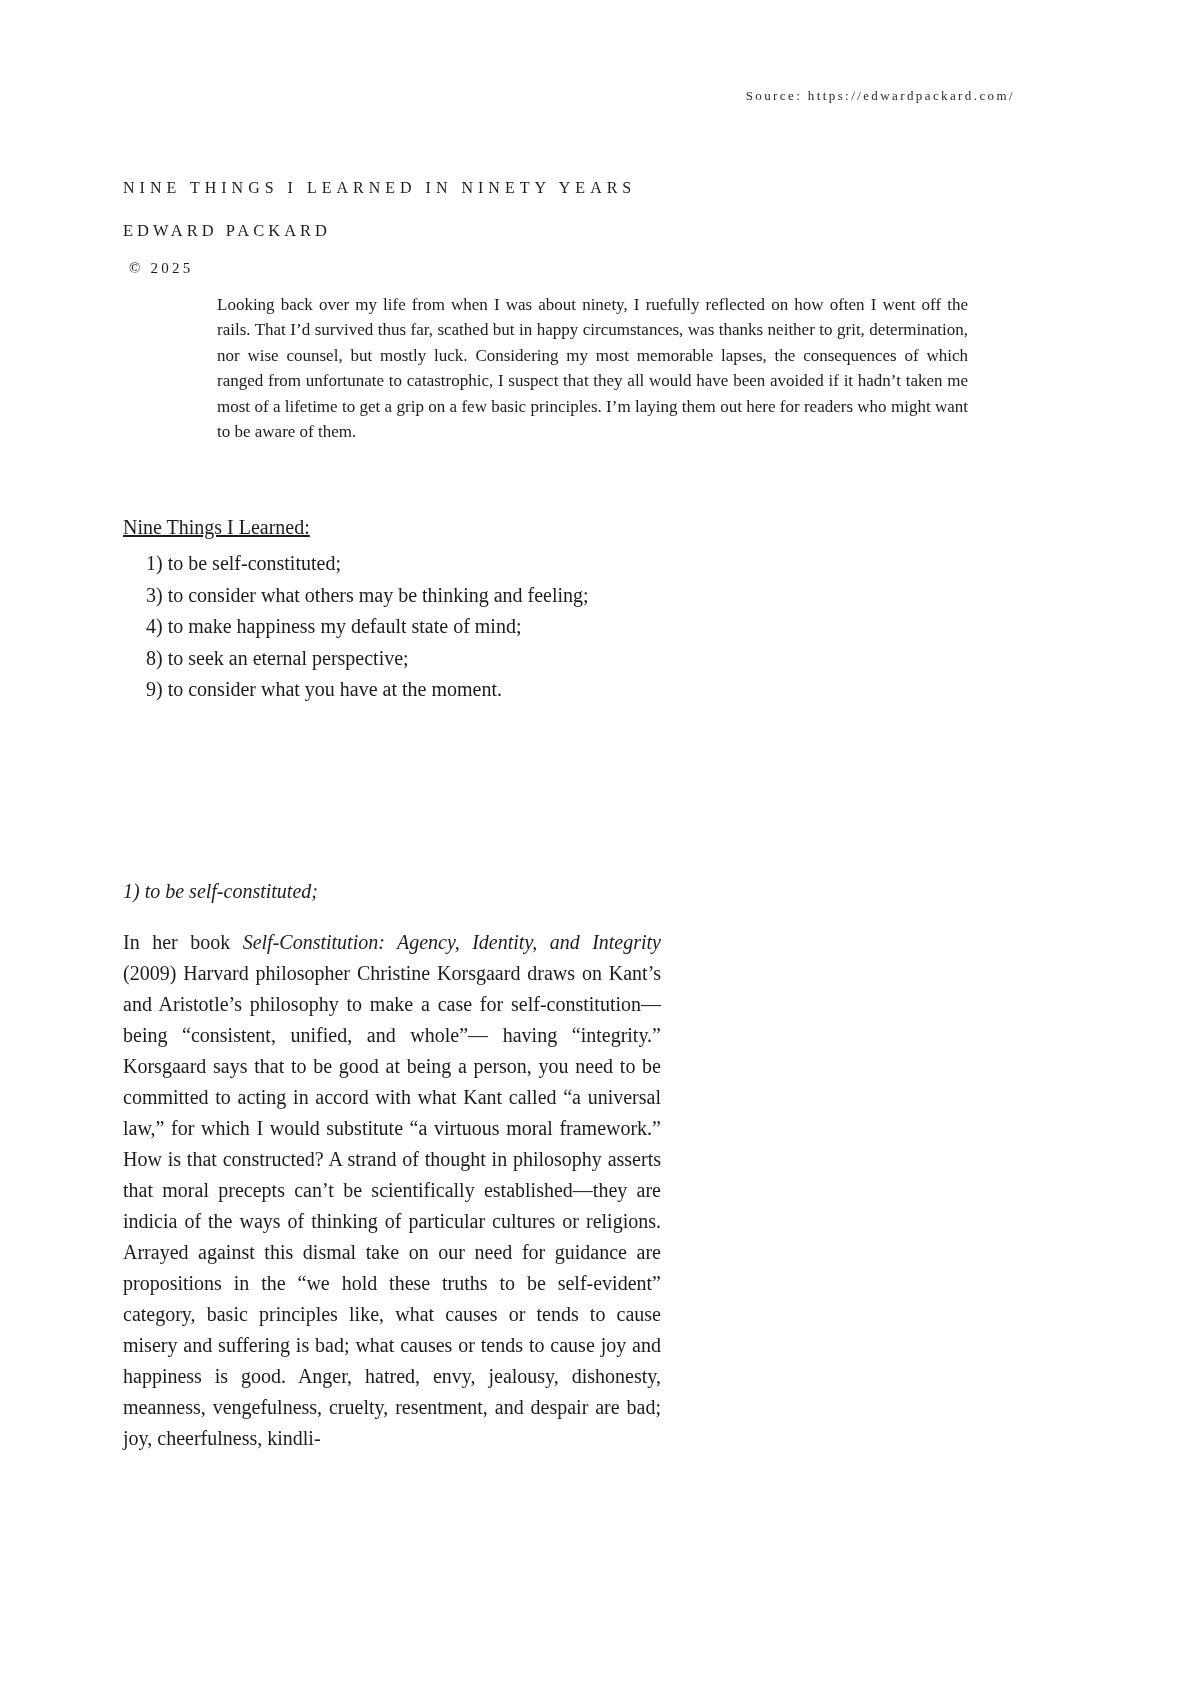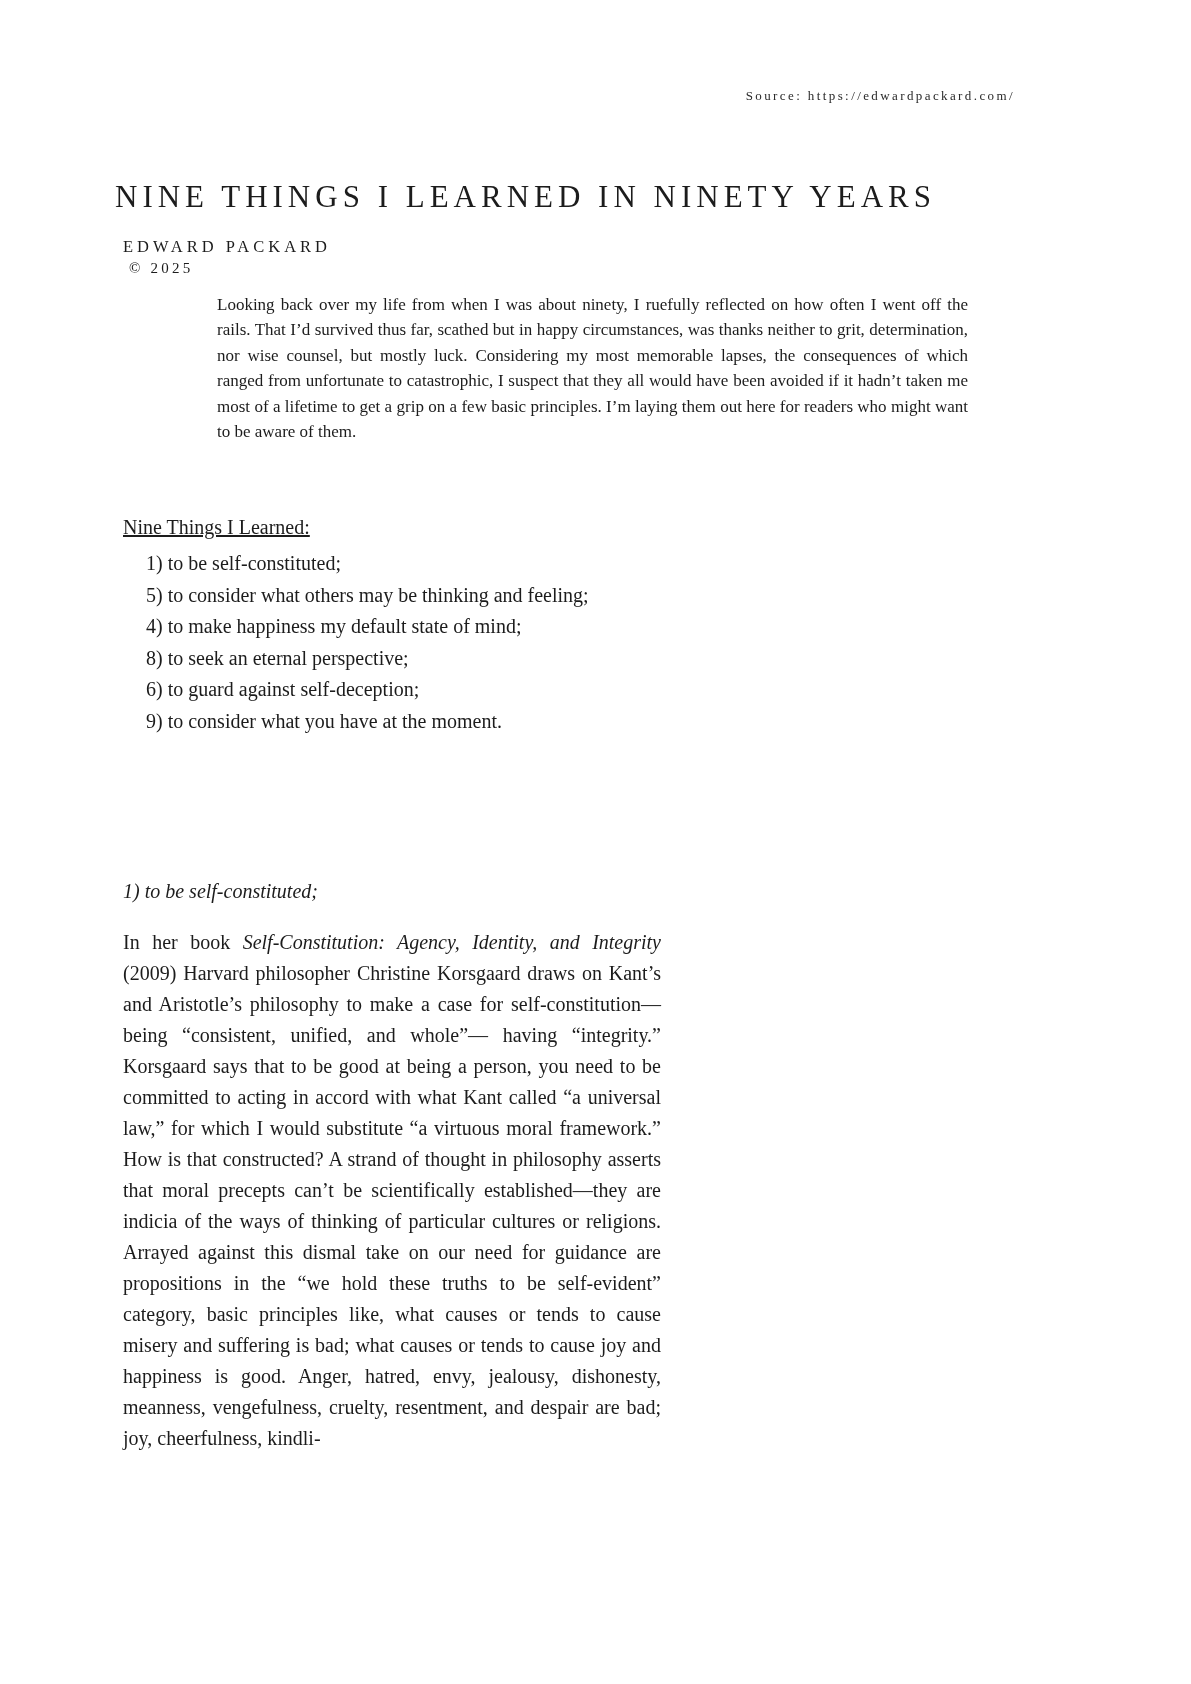--- a/index.html
+++ b/index.html
@@ -21,32 +21,32 @@
     position: absolute;
     top: 88px;
     right: 176px;
     font-size: 13px;
     letter-spacing: 2.4px;
     color: #2a2a2a;
     white-space: nowrap;
   }
   .doc-title {
     position: absolute;
-    left: 115px;
+    left: 123px;
     top: 179px;
-    font-size: 31px;
+    font-size: 16px;
     letter-spacing: 5px;
     font-weight: 400;
     margin: 0;
     white-space: nowrap;
   }
   .doc-author {
     position: absolute;
     left: 123px;
-    top: 237px;
+    top: 221px;
     font-size: 16.5px;
     letter-spacing: 4px;
     white-space: nowrap;
   }
   .doc-copyright {
     position: absolute;
     left: 129px;
     top: 260px;
     font-size: 15px;
     letter-spacing: 3.2px;
@@ -114,24 +114,23 @@
   <div class="doc-author">EDWARD PACKARD</div>
 
   <div class="doc-copyright">©  2025</div>
 
   <div class="intro-para">Looking back over my life from when I was about ninety, I ruefully reflected on how often I went off the rails. That I’d survived thus far, scathed but in happy circumstances, was thanks neither to grit, determination, nor wise counsel, but mostly luck. Considering my most memorable lapses, the consequences of which ranged from unfortunate to catastrophic, I suspect that they all would have been avoided if it hadn’t taken me most of a lifetime to get a grip on a few basic principles. I’m laying them out here for readers who might want to be aware of them.</div>
 
   <div class="list-heading">Nine Things I Learned:</div>
 
   <div class="nine-list">
     <div class="item">1) to be self-constituted;</div>
-    <div class="item">5) to consider what others may be thinking and feeling;</div>
+    <div class="item">3) to consider what others may be thinking and feeling;</div>
     <div class="item">4) to make happiness my default state of mind;</div>
     <div class="item">8) to seek an eternal perspective;</div>
-    <div class="item">6) to guard against self-deception;</div>
     <div class="item">9) to consider what you have at the moment.</div>
   </div>
 
   <h2 class="section-heading">1) to be self-constituted;</h2>
 
   <div class="body-para"><span>In her book </span><span class="book-title">Self-Constitution: Agency, Identity, and Integrity</span><span> (2009) Harvard philosopher Christine Korsgaard draws on Kant’s and Aristotle’s philosophy to make a case for self-constitution—being “consistent, unified, and whole”— having “integrity.” Korsgaard says that to be good at being a person, you need to be committed to acting in accord with what Kant called “a universal law,” for which I would substitute “a virtuous moral framework.” How is that constructed? A strand of thought in philosophy asserts that moral precepts can’t be scientifically established—they are indicia of the ways of thinking of particular cultures or religions. Arrayed against this dismal take on our need for guidance are propositions in the “we hold these truths to be self-evident” category, basic principles like, what causes or tends to cause misery and suffering is bad; what causes or tends to cause joy and happiness is good. Anger, hatred, envy, jealousy, dishonesty, meanness, vengefulness, cruelty, resentment, and despair are bad; joy, cheerfulness, kindli-</span></div>
 
 </div>
 
 </body></html>

